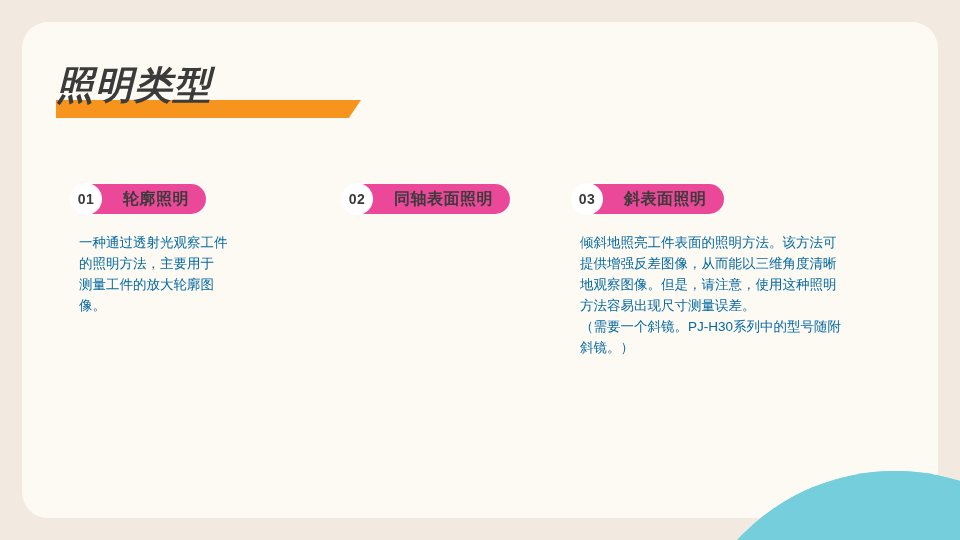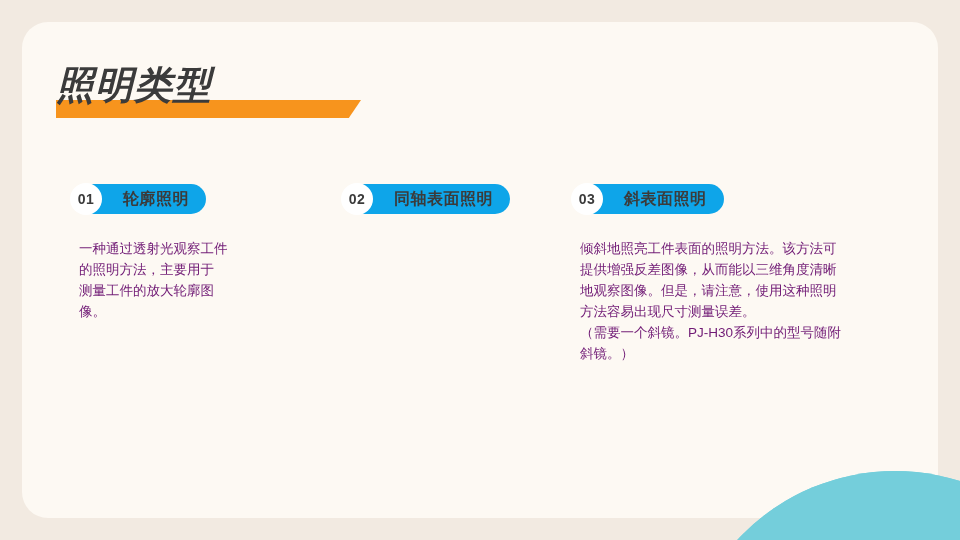--- a/index.html
+++ b/index.html
@@ -101,21 +101,21 @@
   .col-0 { left: 79px;  width: 230px; }
   .col-1 { left: 350px; width: 230px; }
   .col-2 { left: 580px; width: 320px; }
 
   
   .badge {
     position: relative;
     height: 30px;
     display: inline-flex;
     align-items: center;
-    background: #0ea5e9;
+    background: #ec4899;
     border-radius: 15px;
     padding-left: 44px;
     padding-right: 17px;
     white-space: nowrap;
   }
   .badge .num-circle {
     position: absolute;
     left: -9px;
     top: -1px;
     width: 32px;
@@ -134,24 +134,24 @@
   }
   .badge .badge-label {
     font-size: 16px;
     font-weight: bold;
     color: #3B3B3B;
     letter-spacing: 0.5px;
   }
 
   
   .body-text {
-    margin-top: 24px;
+    margin-top: 18px;
     font-size: 13.5px;
     line-height: 21px;
-    color: #701a75;
+    color: #0369a1;
     white-space: pre-wrap;
     word-break: break-word;
   }
 </style>
 </head>
 <body>
 
 <div class="slide">
 
   <div class="deco-circle-outer"></div>

